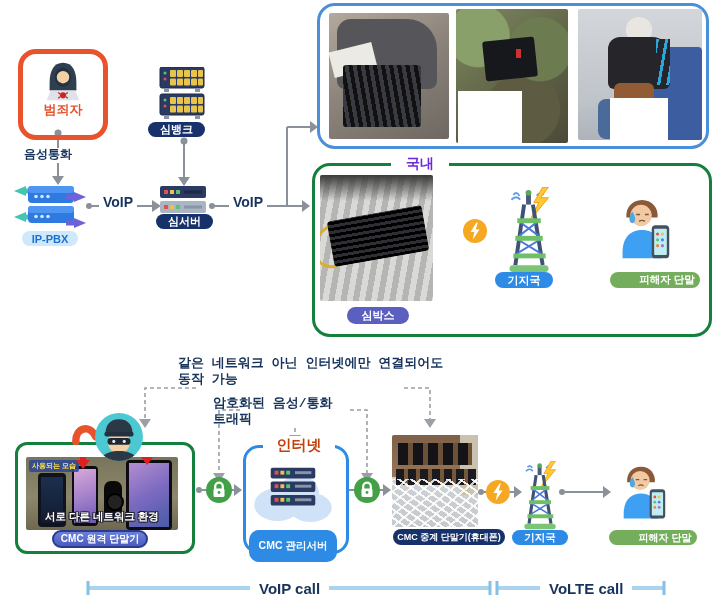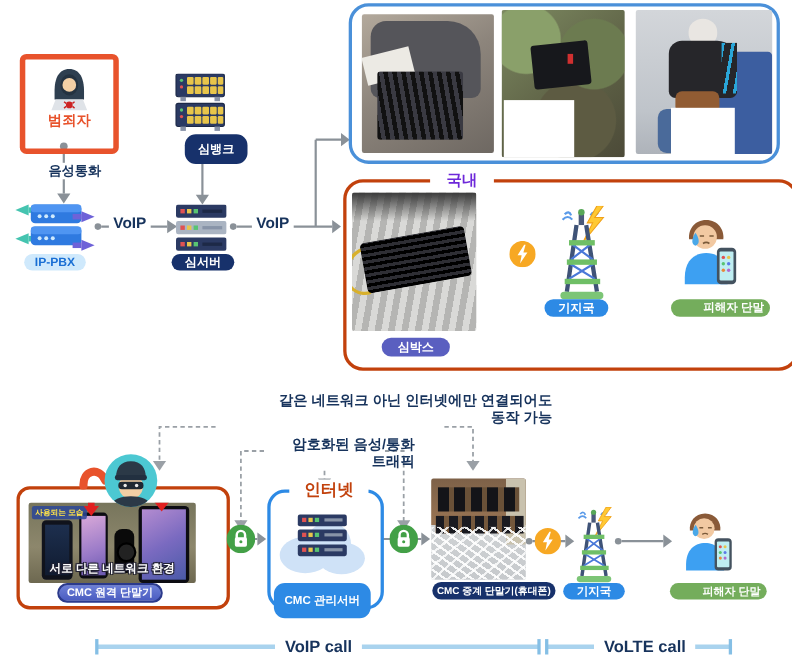--- a/index.html
+++ b/index.html
@@ -2,41 +2,41 @@
 <html><head>
 <meta charset="utf-8">
 <style>
   html,body{margin:0;padding:0;background:#fff;}
   #canvas{position:relative;width:720px;height:609px;background:#fff;overflow:hidden;
           font-family:"Liberation Sans",sans-serif;}
   .abs{position:absolute;}
   svg.lines{position:absolute;left:0;top:0;z-index:1;}
 
   
-  .note{position:absolute;color:#17335c;font-weight:bold;font-size:13px;text-align:right;line-height:15px;z-index:3;}
+  .note{position:absolute;color:#17335c;font-weight:bold;font-size:13px;text-align:left;line-height:15px;z-index:3;font-family:Liberation Mono, monospace;}
   .voip-txt{position:absolute;color:#17335c;font-weight:bold;font-size:14px;background:#fff;padding:0 4px;z-index:3;}
   .bracket-label{position:absolute;color:#17335c;font-weight:bold;font-size:15px;background:#fff;padding:0 9px;z-index:4;}
   .box-title{position:absolute;font-weight:bold;background:#fff;padding:0 6px;z-index:4;text-align:center;}
 
   
   .pill{position:absolute;border-radius:10px;color:#fff;font-weight:bold;font-size:11px;
         display:flex;align-items:center;justify-content:center;z-index:5;white-space:nowrap;}
   .pill.navy{background:#17316b;}
   .pill.blue{background:#2d8ae5;}
   .pill.green{background:#74ad5c;padding-left:24px;}
   .pill.indigo{background:#5a5fc0;}
   .pill.lightblue{background:#cfe9fc;color:#1a6fd4;}
   .pill.grad{background:linear-gradient(#6d80d8,#4a5cc0);border:2px solid #2b3a8c;}
 
   
   .frame{position:absolute;border-radius:18px;z-index:2;background:#fff;}
-  .frame.orange{border:3px solid #c2410c;padding-left:14px;}
+  .frame.orange{border:3px solid #15803d;}
   .frame.blue{border:3px solid #4a90d9;}
   .criminal-box{position:absolute;left:18px;top:49px;width:80px;height:81px;border:5px solid #e8532c;
-                border-radius:6px;z-index:3;display:flex;flex-direction:column;align-items:center;}
+                border-radius:18px;z-index:3;display:flex;flex-direction:column;align-items:center;}
   .criminal-label{color:#e8532c;font-weight:bold;font-size:13px;margin-top:-2px;}
 
   
   .photo{position:absolute;overflow:hidden;border-radius:2px;z-index:3;}
   .ph-car{background:linear-gradient(150deg,#b3a99c,#8d857c 45%,#6e6862);}
   .ph-car .seat{position:absolute;left:8px;top:6px;width:100px;height:70px;background:#55555a;border-radius:14px 30px 8px 8px;}
   .ph-car .stack{position:absolute;left:14px;top:52px;width:78px;height:62px;background:#23232a;border-radius:3px;
      background-image:repeating-linear-gradient(80deg,#111 0 4px,#3a3a42 4px 8px);}
   .ph-car .paper{position:absolute;left:2px;top:34px;width:44px;height:26px;background:#eceae4;transform:rotate(-14deg);}
   .ph-out{background:radial-gradient(circle at 20% 20%,#8aa06a 0 22%,transparent 23%),
@@ -307,25 +307,25 @@
       <rect x="54" y="14.5" width="8" height="5" fill="#6e62d8"></rect>
     <polygon points="62,38 74,43 62,48" fill="#6e62d8"></polygon>
       <rect x="54" y="40.5" width="8" height="5" fill="#6e62d8"></rect>
   </svg>
   <div class="pill lightblue" style="left:22px;top:231px;width:56px;height:15px;font-size:11px">IP-PBX</div>
   <div class="voip-txt" style="left:99px;top:194px">VoIP</div>
 
   <svg class="abs" style="left:158px;top:67px;z-index:3" width="48" height="52">
     <use href="#sym-simbank"></use>
     </svg>
-  <div class="pill navy" style="left:168px;top:122px;width:57px;height:27px">심뱅크</div>
+  <div class="pill navy" style="left:148px;top:122px;width:57px;height:15px">심뱅크</div>
   <svg class="abs" style="left:160px;top:186px;z-index:3" width="46" height="44">
     <use href="#sym-server-navy"></use>
     </svg>
-  <div class="pill navy" style="left:156px;top:231px;width:57px;height:15px">심서버</div>
+  <div class="pill navy" style="left:156px;top:214px;width:57px;height:15px">심서버</div>
   <div class="voip-txt" style="left:229px;top:194px">VoIP</div>
 
   <div class="frame blue" style="left:317px;top:3px;width:386px;height:140px">
     <div class="photo ph-car" style="left:9px;top:7px;width:120px;height:126px">
       <div class="seat"></div>
         <div class="paper"></div>
         <div class="stack"></div>
     </div>
     <div class="photo ph-out" style="left:136px;top:3px;width:112px;height:134px">
       <div class="device"></div>

